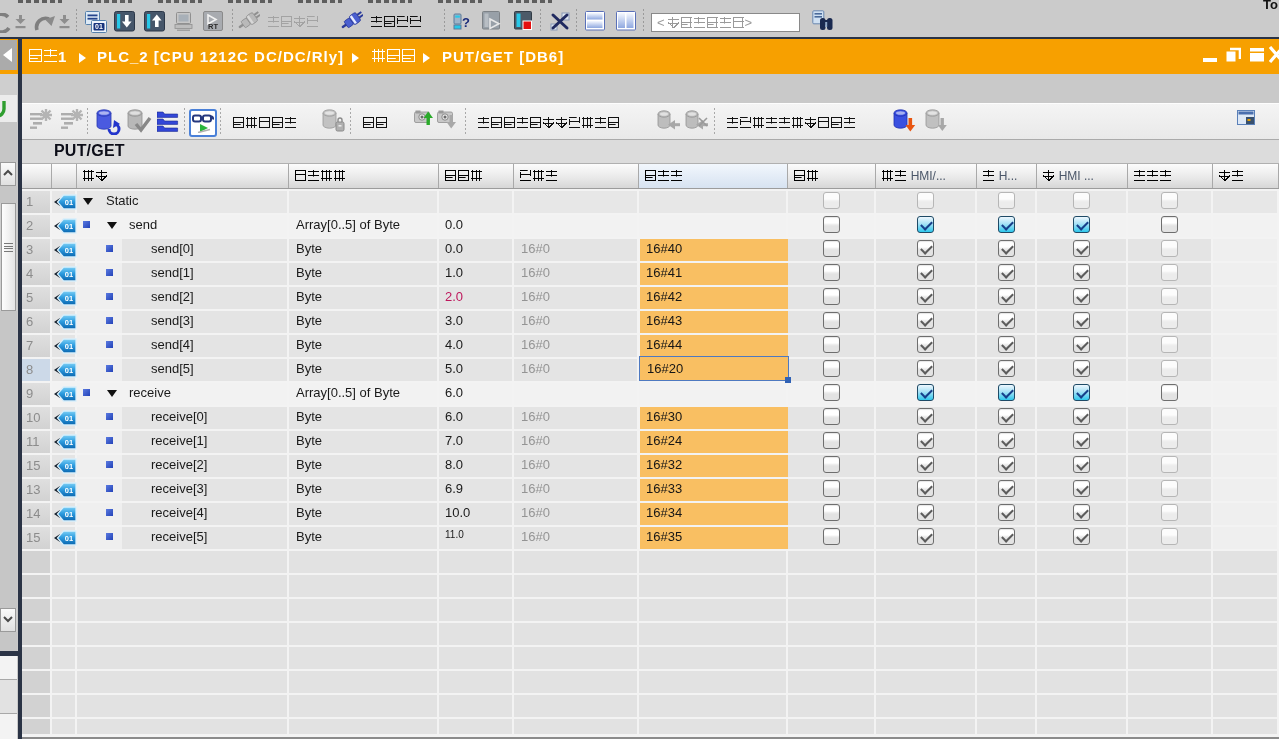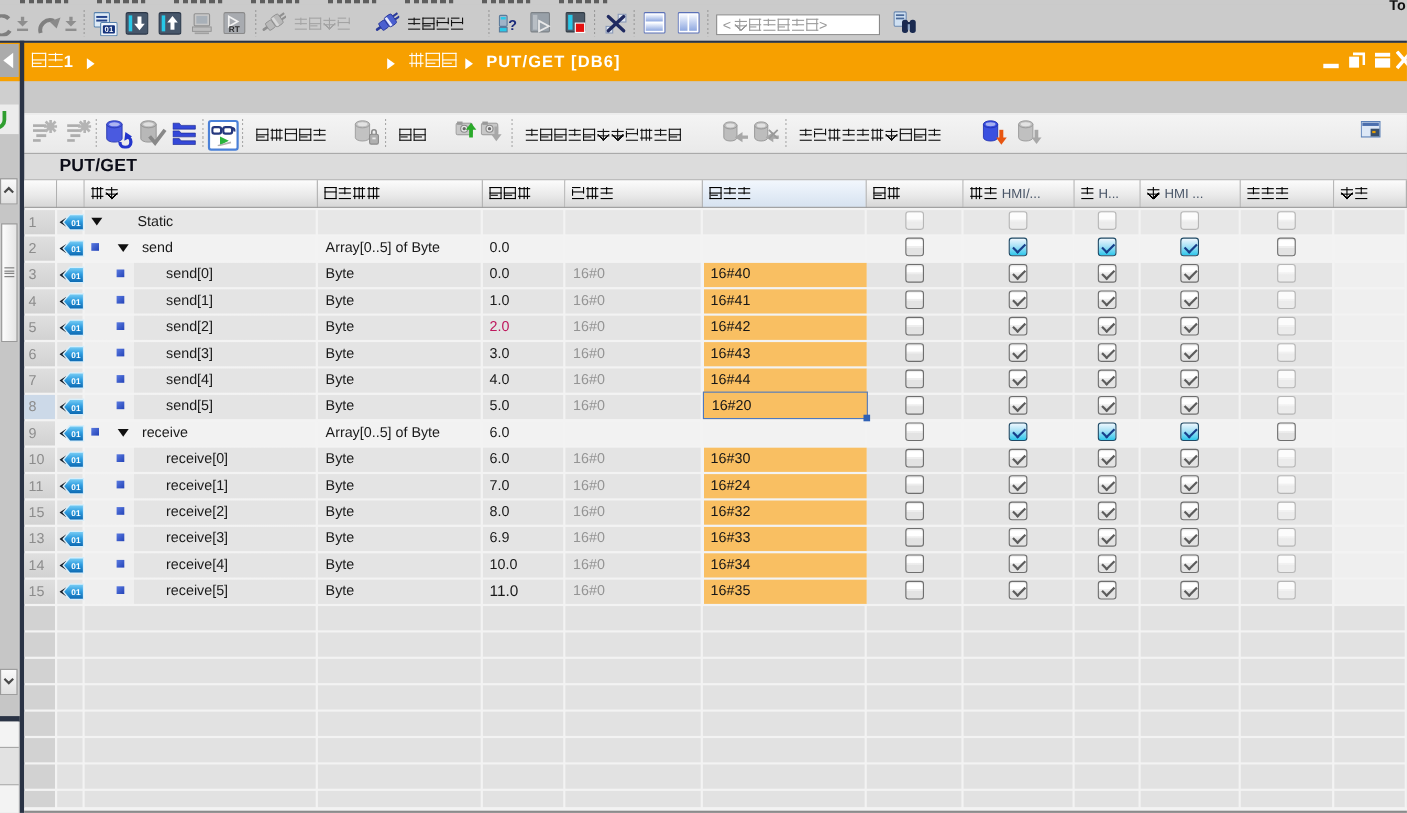--- a/index.html
+++ b/index.html
@@ -174,20 +174,21 @@
       </g>
       <rect x="13.2" y="12" width="2" height="5" fill="#8fa8c8"></rect>
     </svg>
 <div style="position:absolute;left:1263px;top:-3px;white-space:nowrap;color:#111;font-size:13px;font-weight:bold;">To</div>
 <div style="left:0px;top:40px;width:17px;height:30px;background:#ababab;"></div>
 <div style="left:0px;top:70px;width:17px;height:4px;background:#f7a000;"></div>
 <div style="left:3px;top:48px;width:0px;height:0px;border-top:7px solid transparent;border-bottom:7px solid transparent;border-right:9px solid #fff;"></div>
 <div style="left:18px;top:37px;width:4px;height:702px;background:#2a3345;"></div>
 <div style="position:absolute;left:28px;top:48px;white-space:nowrap;color:#fff;font-size:15px;font-weight:bold;"><i class="hb g3"></i><i class="hb g2"></i><span>1</span></div>
 <div style="left:79px;top:53px;width:0px;height:0px;border-top:5px solid transparent;border-bottom:5px solid transparent;border-left:7px solid #fff;"></div>
+<div style="position:absolute;left:97px;top:48px;white-space:nowrap;color:#fff;font-size:15px;font-weight:bold;letter-spacing:1px;">PLC_2 [CPU 1212C DC/DC/Rly]</div>
 <div style="left:352px;top:53px;width:0px;height:0px;border-top:5px solid transparent;border-bottom:5px solid transparent;border-left:7px solid #fff;"></div>
 <div style="position:absolute;left:371px;top:48px;white-space:nowrap;color:#fff;font-size:15px;font-weight:bold;"><i class="hb g1"></i><i class="hb g3"></i><i class="hb g3"></i></div>
 <div style="left:423px;top:53px;width:0px;height:0px;border-top:5px solid transparent;border-bottom:5px solid transparent;border-left:7px solid #fff;"></div>
 <div style="position:absolute;left:442px;top:48px;white-space:nowrap;color:#fff;font-size:15px;font-weight:bold;letter-spacing:1px;">PUT/GET [DB6]</div>
 <div style="left:1203px;top:58px;width:14px;height:4px;background:#fff;"></div>
 <svg style="position:absolute;left:1226px;top:47px;" width="15" height="16" viewBox="0 0 15 16">
       <rect x="0.5" y="4.5" width="9" height="10" fill="#fff"></rect>
       <path d="M4 2 h10 v10" fill="none" stroke="#fff" stroke-width="2.6"></path>
     </svg>
 <svg style="position:absolute;left:1250px;top:47px;" width="14" height="16" viewBox="0 0 14 16">
@@ -406,21 +407,21 @@
 <div style="left:439px;top:191px;width:73px;height:22px;background:#e7e7e7;"></div>
 <div style="left:514px;top:191px;width:123px;height:22px;background:#e7e7e7;"></div>
 <div style="left:639px;top:191px;width:147px;height:22px;background:#e7e7e7;"></div>
 <div style="left:788px;top:191px;width:86px;height:22px;background:#e7e7e7;"></div>
 <div style="left:876px;top:191px;width:99px;height:22px;background:#e7e7e7;"></div>
 <div style="left:977px;top:191px;width:58px;height:22px;background:#e7e7e7;"></div>
 <div style="left:1037px;top:191px;width:89px;height:22px;background:#e7e7e7;"></div>
 <div style="left:1128px;top:191px;width:83px;height:22px;background:#e7e7e7;"></div>
 <div style="left:1213px;top:191px;width:64px;height:22px;background:#e7e7e7;"></div>
 <div style="left:83px;top:198px;width:0px;height:0px;border-left:5.5px solid transparent;border-right:5.5px solid transparent;border-top:7px solid #101010;"></div>
-<div style="position:absolute;left:106px;top:193px;white-space:nowrap;font-size:13px;color:#1a1a1a;margin-left:19px;">Static</div>
+<div style="position:absolute;left:106px;top:193px;white-space:nowrap;font-size:13px;color:#1a1a1a;">Static</div>
 <svg style="position:absolute;left:54px;top:194px;" width="23" height="16" viewBox="0 0 23 16">
       <defs>
         <linearGradient id="tg" x1="0" y1="0" x2="0" y2="1">
           <stop offset="0" stop-color="#7dd0f6"></stop>
           <stop offset="0.45" stop-color="#2e9de0"></stop>
           <stop offset="1" stop-color="#0a65ae"></stop>
         </linearGradient>
       </defs>
       <polygon points="0,8 6,4 6,12" fill="#141e2a"></polygon>
       <rect x="4.5" y="7" width="5" height="2" fill="#141e2a"></rect>
@@ -1000,21 +1001,21 @@
 <div style="left:640px;top:527px;width:148px;height:22px;background:#f9bf62;"></div>
 <div style="left:788px;top:527px;width:86px;height:22px;background:#e4e4e4;"></div>
 <div style="left:876px;top:527px;width:99px;height:22px;background:#e4e4e4;"></div>
 <div style="left:977px;top:527px;width:58px;height:22px;background:#e4e4e4;"></div>
 <div style="left:1037px;top:527px;width:89px;height:22px;background:#e4e4e4;"></div>
 <div style="left:1128px;top:527px;width:83px;height:22px;background:#e4e4e4;"></div>
 <div style="left:1213px;top:527px;width:64px;height:22px;background:#efefef;"></div>
 <div style="left:106px;top:533px;width:7px;height:7px;background:linear-gradient(135deg,#5a7ae0,#2343b8);"></div>
 <div style="position:absolute;left:151px;top:529px;white-space:nowrap;font-size:13px;color:#1a1a1a;">receive[5]</div>
 <div style="position:absolute;left:296px;top:529px;white-space:nowrap;font-size:13px;color:#1a1a1a;">Byte</div>
-<div style="position:absolute;left:445px;top:529px;white-space:nowrap;font-size:14px;color:#1a1a1a;">11.0</div>
+<div style="position:absolute;left:445px;top:529px;white-space:nowrap;font-size:10px;color:#1a1a1a;">11.0</div>
 <div style="position:absolute;left:521px;top:529px;white-space:nowrap;font-size:13px;color:#949494;">16#0</div>
 <div style="position:absolute;left:646px;top:529px;white-space:nowrap;font-size:13px;color:#161616;">16#35</div>
 <svg style="position:absolute;left:54px;top:530px;" width="23" height="16" viewBox="0 0 23 16">
       <defs>
         <linearGradient id="tg" x1="0" y1="0" x2="0" y2="1">
           <stop offset="0" stop-color="#7dd0f6"></stop>
           <stop offset="0.45" stop-color="#2e9de0"></stop>
           <stop offset="1" stop-color="#0a65ae"></stop>
         </linearGradient>
       </defs>

